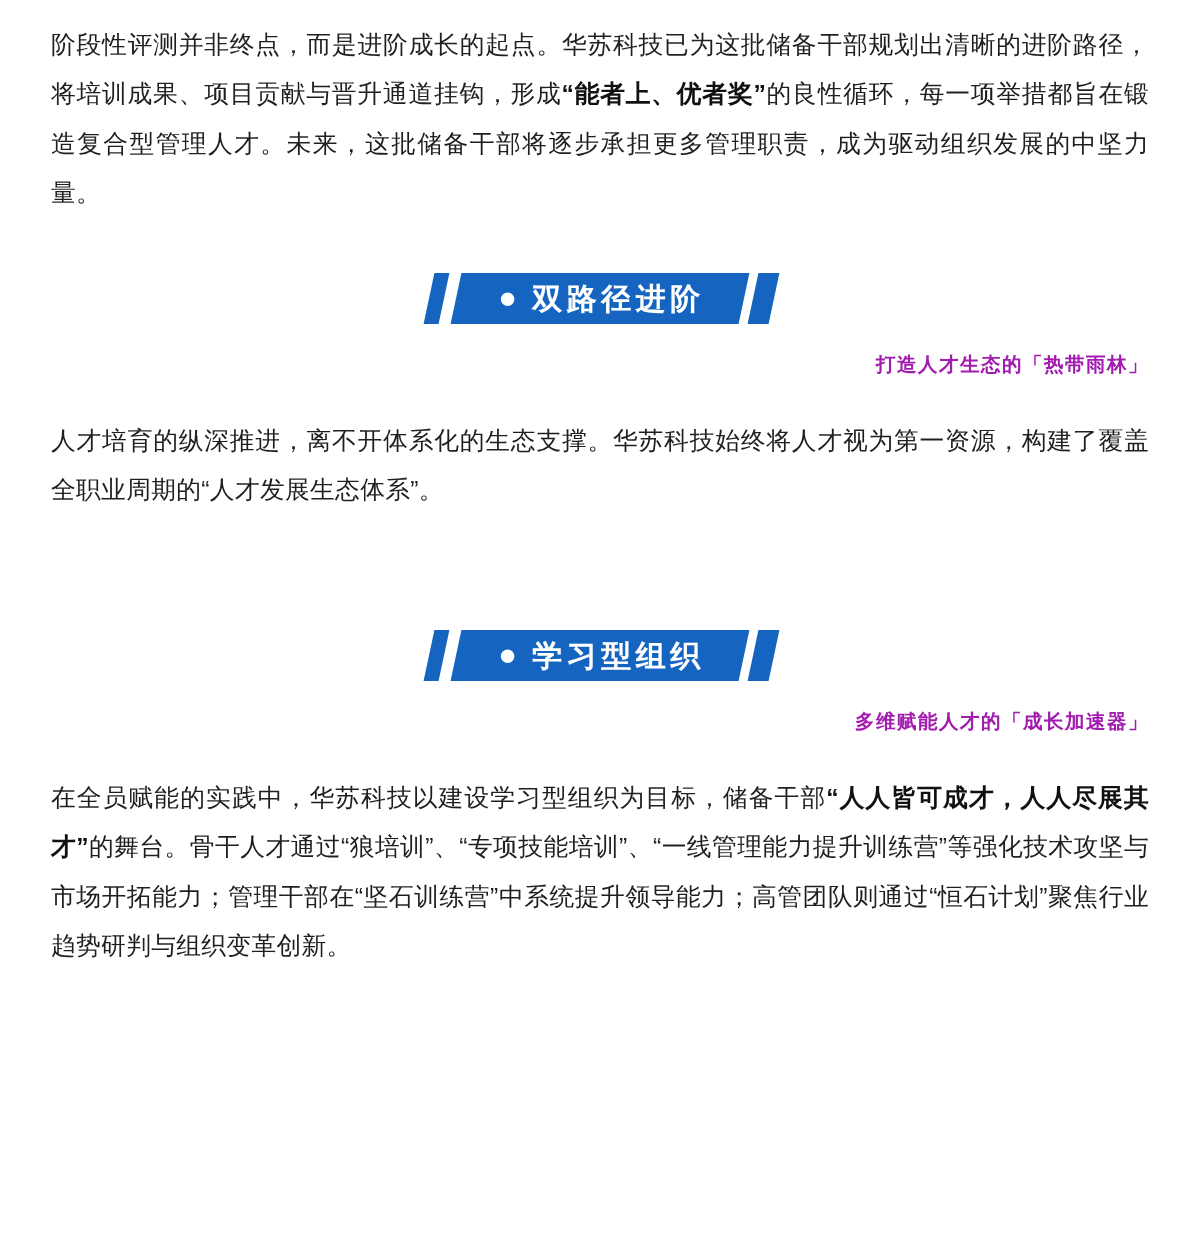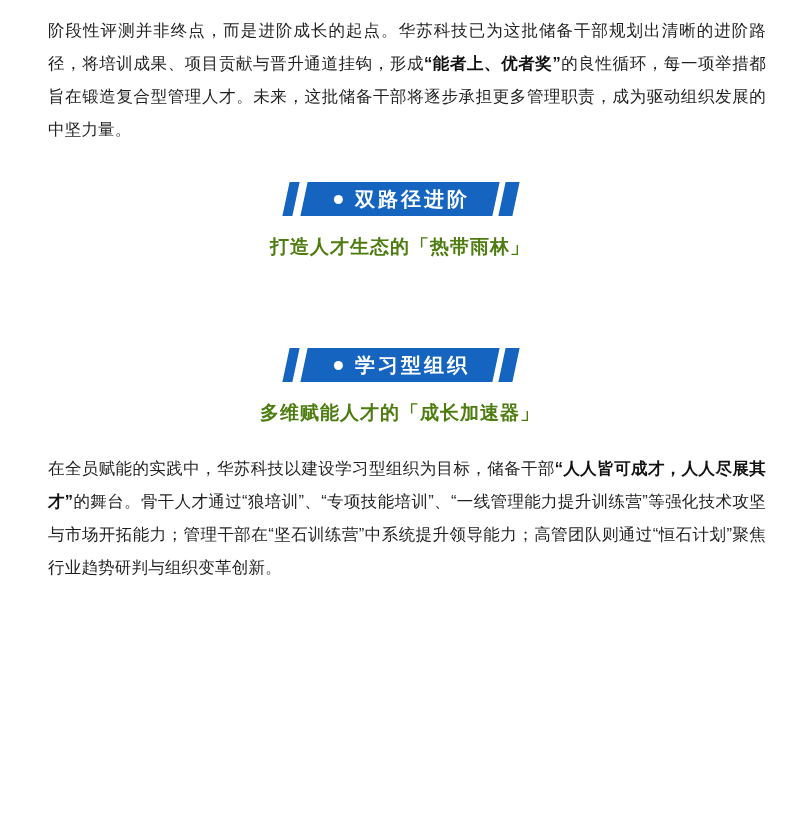--- a/index.html
+++ b/index.html
@@ -14,21 +14,21 @@
     color: #1a1a1a;
   }
   .page {
     width: 800px;
     box-sizing: border-box;
     padding: 14px 34px 20px 34px;
   }
   p.para {
     font-size: 16.5px;
     line-height: 2.0;
-    margin: 0 0 14px 14px;
+    margin: 0 0 14px 0;
     text-align: justify;
     text-justify: inter-ideograph;
     letter-spacing: 0.2px;
     color: #1f1f1f;
   }
   .bold {
     font-weight: bold;
     color: #111;
   }
   
@@ -76,23 +76,23 @@
   }
   .banner .tail2 {
     position: absolute;
     left: -18px;
     top: 0;
     width: 10px;
     height: 34px;
     background: #1565c0;
   }
   .subhead {
-    text-align: center;
-    color: #4d7c0f;
-    font-size: 19px;
+    text-align: right;
+    color: #a21caf;
+    font-size: 13px;
     font-weight: bold;
     letter-spacing: 1px;
     margin: 18px 0 26px 0;
   }
   .spacer-lg { height: 26px; }
 </style>
 </head>
 <body>
 
 <div class="page">
@@ -103,20 +103,21 @@
     <div class="banner-wrap">
       <div class="banner">
         <span class="tail2"></span>
         <span class="dot"></span>
         <span class="label">双路径进阶</span>
         <span class="tail"></span>
       </div>
     </div>
     <div class="subhead">打造人才生态的「热带雨林」</div>
 
+    <p class="para"><span>人才培育的纵深推进，离不开体系化的生态支撑。华苏科技始终将人才视为第一资源，构建了覆盖全职业周期的“人才发展生态体系”。</span></p>
   </div>
 
   <div class="spacer-lg"></div>
 
   <div>
     <div class="banner-wrap">
       <div class="banner">
         <span class="tail2"></span>
         <span class="dot"></span>
         <span class="label">学习型组织</span>

